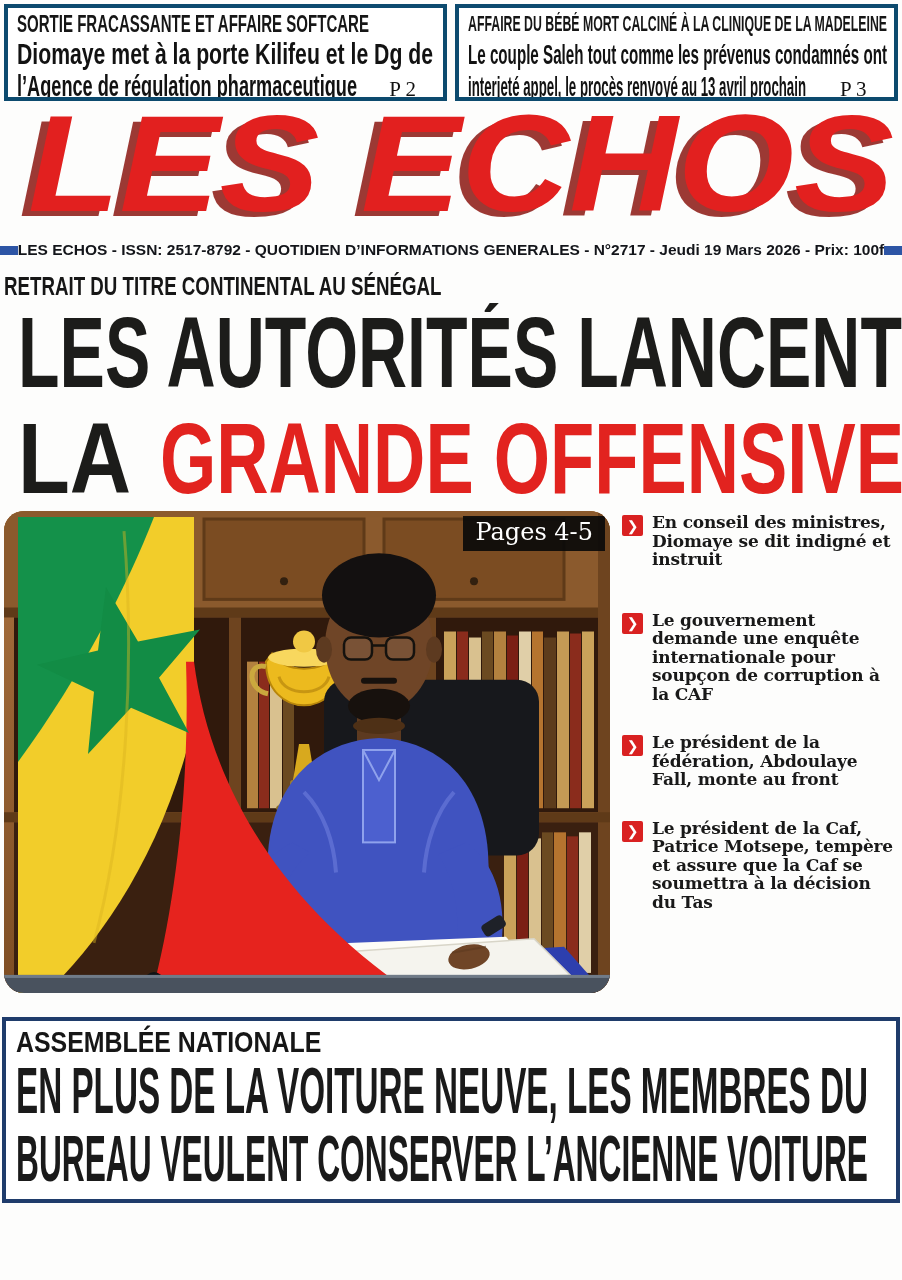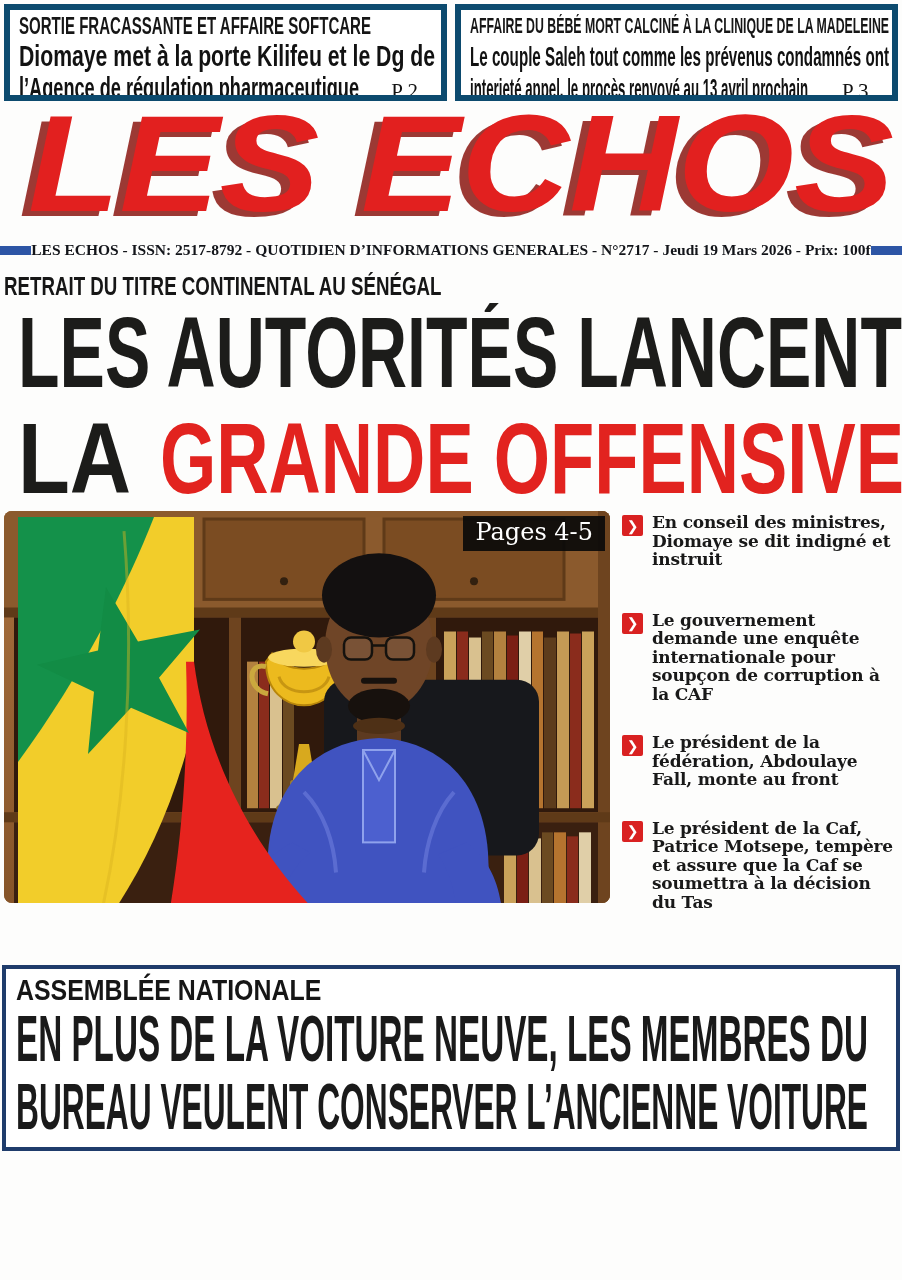--- a/index.html
+++ b/index.html
@@ -4,38 +4,38 @@
 <style>
   html,body{margin:0;padding:0;background:#e8e8e8;}
   .page{
     width:902px;height:1280px;margin:0 auto;background:#fdfdfc;
     font-family:"Liberation Sans",sans-serif;color:#151515;
     overflow:hidden;position:relative;box-sizing:border-box;
   }
   
   .top-strip{display:flex;gap:8px;padding:4px 4px 0 4px;}
   .teaser-box{
-    flex:1;height:97px;border:6px solid #0c4a6e;background:#fff;
+    flex:1;height:97px;border:4px solid #0c4a6e;background:#fff;
     box-sizing:border-box;padding:4px 9px 0 9px;overflow:hidden;
   }
   .teaser-box svg{display:block;}
   
   .masthead{padding:4px 10px 0 20px;}
   .masthead svg{display:block;}
-  .tagline-row{display:flex;align-items:center;justify-content:center;margin-top:2px;height:22px;font-family:Liberation Serif, serif;}
+  .tagline-row{display:flex;align-items:center;justify-content:center;margin-top:2px;height:22px;}
   .tag-bar{width:56px;height:9px;background:#2d55a5;}
   .tagline{font-size:15.5px;font-weight:bold;color:#13151a;letter-spacing:0;white-space:nowrap;}
   
   .lead-kicker{margin:10px 0 0 4px;height:30px;line-height:30px;}
   .cond{display:inline-block;transform-origin:0 50%;white-space:nowrap;font-weight:bold;color:#161616;}
   .lead-kicker .cond{font-size:26px;transform:scaleX(.72);}
   .lead-headline{padding:2px 0 0 14px;}
   .lead-headline svg{display:block;}
   .lead-body{display:flex;gap:12px;margin-top:10px;padding-left:4px;}
-  .photo{width:606px;height:392px;flex:none;position:relative;border-radius:8px;overflow:hidden;background:#8a5a2e;}
+  .photo{width:606px;height:482px;flex:none;position:relative;border-radius:20px;overflow:hidden;background:#8a5a2e;}
   .photo-badge{
     position:absolute;top:5px;right:5px;background:rgba(10,10,10,.92);color:#fff;
     font-family:"DejaVu Serif",serif;font-size:24px;padding:2px 12px 5px 12px;
   }
   .bullets{flex:1;padding:2px 6px 0 0;}
   .bullet{display:flex;gap:9px;margin-bottom:30px;}
   .bullet:first-child{margin-bottom:42px;}
   .chev{
     width:21px;height:21px;flex:none;background:#d92121;color:#fff;border-radius:2px;
     display:flex;align-items:center;justify-content:center;

